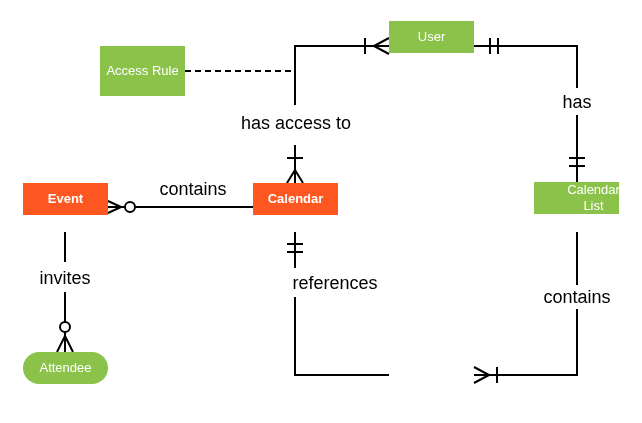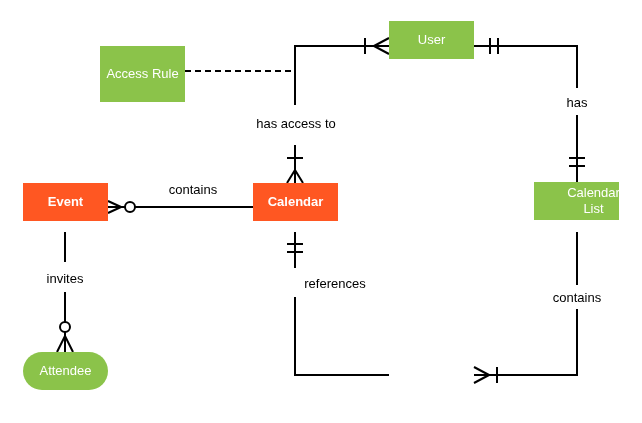--- a/index.html
+++ b/index.html
@@ -9,34 +9,34 @@
     width:642px;height:423px;
     background:var(--background,#fff);
     overflow:hidden;
   }
   .edges{position:absolute;left:0;top:0;width:642px;height:423px;}
   .edges path{stroke:var(--line,#000);stroke-width:2;fill:none;}
   .edges path.dashed{stroke-dasharray:6 4;}
   .edges circle{stroke:var(--line,#000);stroke-width:2;fill:#fff;}
   .entity{
     position:absolute;
-    width:85px;height:38px;
+    width:85px;height:32px;
     display:flex;align-items:center;justify-content:center;
     text-align:center;
     color:var(--entity-text,#fff);
     font-size:13px;line-height:16px;
     box-sizing:border-box;
     padding:2px;
   }
   .entity--green{background:var(--entity-green,#8BC34A);}
   .entity--orange{background:var(--entity-orange,#FF5722);font-weight:bold;}
   .edge-label{
     position:absolute;
     transform:translate(-50%,-50%);
-    font-size:13px;
+    font-size:18px;
     color:var(--label-text,#000);
     white-space:nowrap;
   }
 </style>
 </head>
 <body>
 
 <div class="canvas">
 
   <svg class="edges" width="642" height="423" viewBox="0 0 642 423">
@@ -98,21 +98,21 @@
         <path d="M65,336 L57,352 M65,336 L73,352"></path>
         <circle cx="65" cy="327" r="5"></circle>
       </g>
     </g>
 
     <g>
       <path class="dashed" d="M185,71 H295"></path>
     </g>
   </svg>
 
-  <div class="entity entity--green" style="left:100px;top:46px;height:56px;">
+  <div class="entity entity--green" style="left:100px;top:46px;height:50px;">
     <span>Access Rule</span>
   </div>
 
   <div class="entity entity--green" style="left:389px;top:21px;">
     <span>User</span>
   </div>
 
   <div class="entity entity--orange" style="left:23px;top:183px;text-align:center;">
     <span>Event</span>
   </div>

